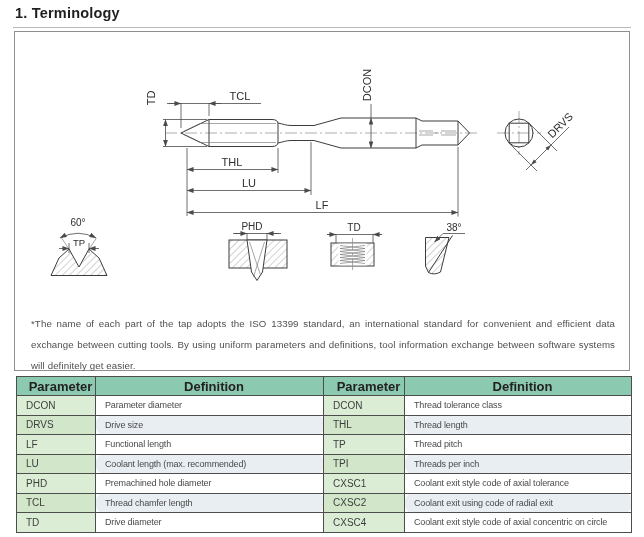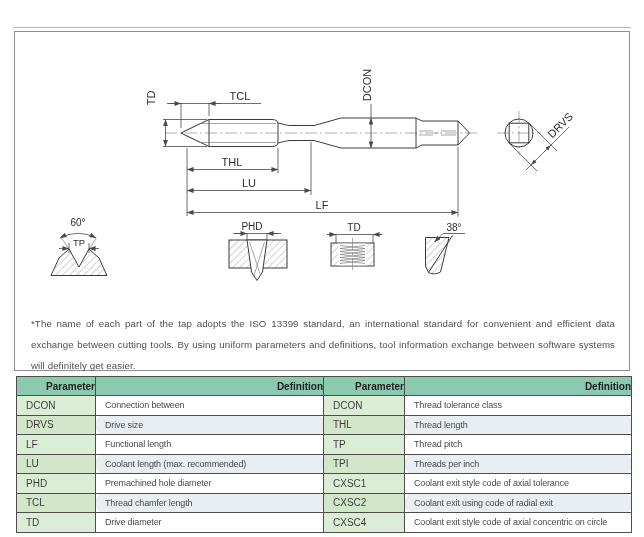--- a/index.html
+++ b/index.html
@@ -10,39 +10,40 @@
   .title-rule{position:absolute;left:13px;top:27px;width:618px;height:1px;background:#b9b9b9;}
 
   .diagram-box{position:absolute;left:14px;top:31px;width:614px;height:338px;border:1.5px solid #8f8f8f;background:#fff;}
   .diagram-box svg{position:absolute;left:0;top:0;}
 
   .note{position:absolute;left:16px;top:271px;width:584px;font-size:9.7px;line-height:21px;
         color:#4f4f4f;text-align:justify;letter-spacing:.1px;}
 
   table.term{position:absolute;left:16px;top:376px;width:615px;border-collapse:collapse;table-layout:fixed;}
   table.term th,table.term td{border:1px solid var(--border,#4d4d4d);overflow:hidden;white-space:nowrap;}
-  table.term th{background:var(--header-bg,#8cc9b1);color:#222;font-size:10px;font-weight:bold;
-                text-align:right;height:16px;padding:1px 0 1px 9px;}
+  table.term th{background:var(--header-bg,#8cc9b1);color:#222;font-size:13px;font-weight:bold;
+                text-align:center;height:16px;padding:1px 0 1px 9px;}
   table.term td{height:16.5px;padding:1px 0 1px 9px;}
   table.term td.param{background:var(--param-bg,#dcedd5);font-size:10px;color:#3d3d3d;}
   table.term td.def{background:var(--def-bg,#ffffff);font-size:9px;color:#4a4a4a;letter-spacing:-.15px;}
   table.term tr.alt td.param{background:var(--param-bg-alt,#d3e8cb);}
   table.term tr.alt td.def{background:var(--def-bg-alt,#e9eef2);border-radius:8px;}
 
   text{fill:#2d2d2d;font-family:"Liberation Sans",sans-serif;}
   .dim{stroke:#4a4a4a;stroke-width:.8;fill:none;}
   .thin{stroke:#6b6b6b;stroke-width:.6;fill:none;}
   .out{stroke:#3c3c3c;stroke-width:1;fill:none;}
   .cl{stroke:#8a8a8a;stroke-width:.7;fill:none;stroke-dasharray:12 3 2 3;}
 </style>
 </head>
 <body>
 
 <div id="page">
 
+  <div class="page-title">1. Terminology</div>
   <div class="title-rule"></div>
 
   <div class="diagram-box">
     <svg width="613" height="336" viewBox="0 0 613 336">
       <defs>
         <marker id="arr" orient="auto-start-reverse" markerWidth="9" markerHeight="6" refX="8.2" refY="3">
           <path d="M0,0 L8.5,3 L0,6 Z" fill="#4a4a4a"></path>
         </marker>
         <pattern id="hatch" patternUnits="userSpaceOnUse" width="5" height="5" patternTransform="rotate(45)">
           <rect width="5" height="5" fill="#ffffff"></rect>
@@ -184,21 +185,21 @@
       <tr>
         <th>Parameter</th>
         <th>Definition</th>
         <th>Parameter</th>
         <th>Definition</th>
       </tr>
     </thead>
     <tbody>
         <tr>
           <td class="param">DCON</td>
-          <td class="def">Connection between</td>
+          <td class="def">Parameter diameter</td>
           <td class="param">DCON</td>
           <td class="def">Thread tolerance class</td>
         </tr>
         <tr class="alt">
           <td class="param">DRVS</td>
           <td class="def">Drive size</td>
           <td class="param">THL</td>
           <td class="def">Thread length</td>
         </tr>
         <tr>

